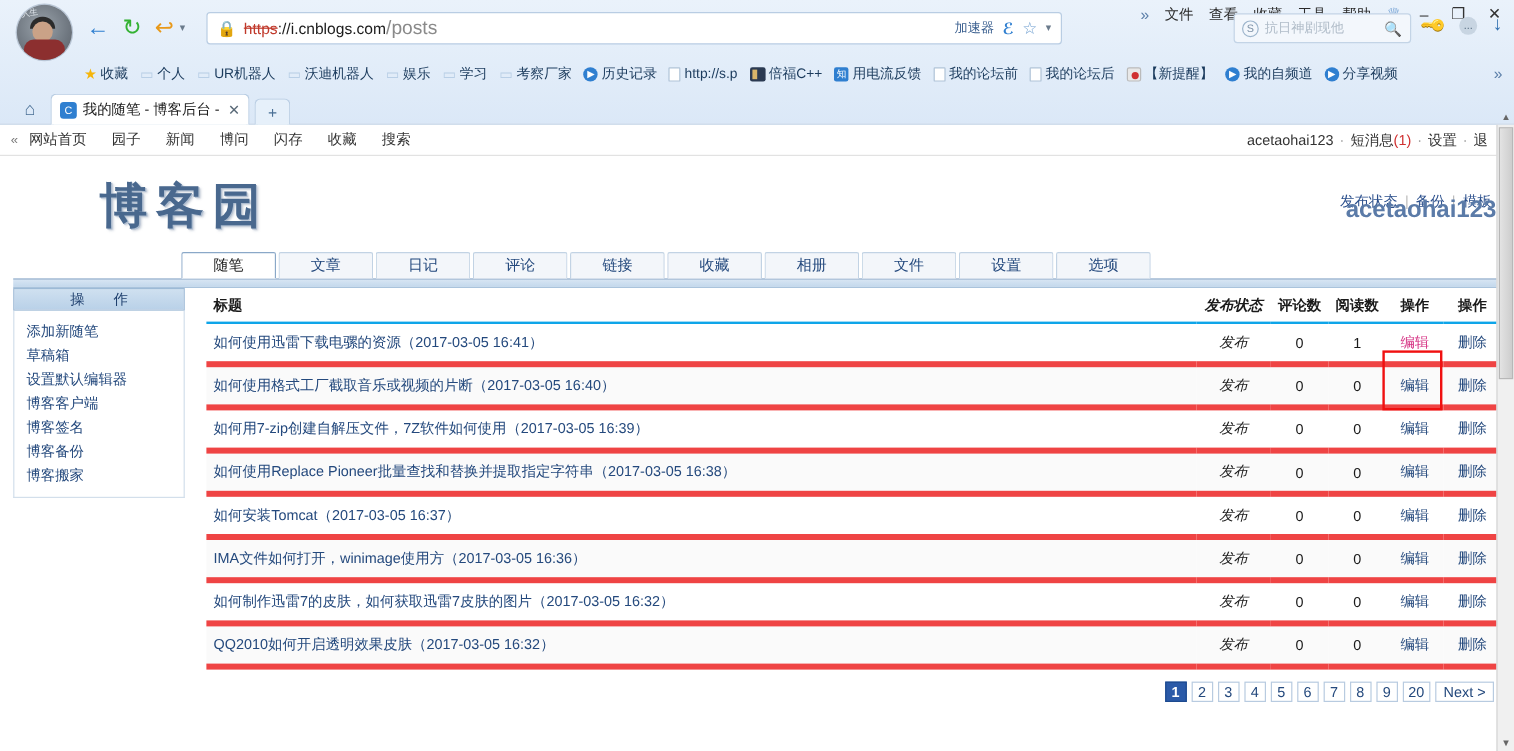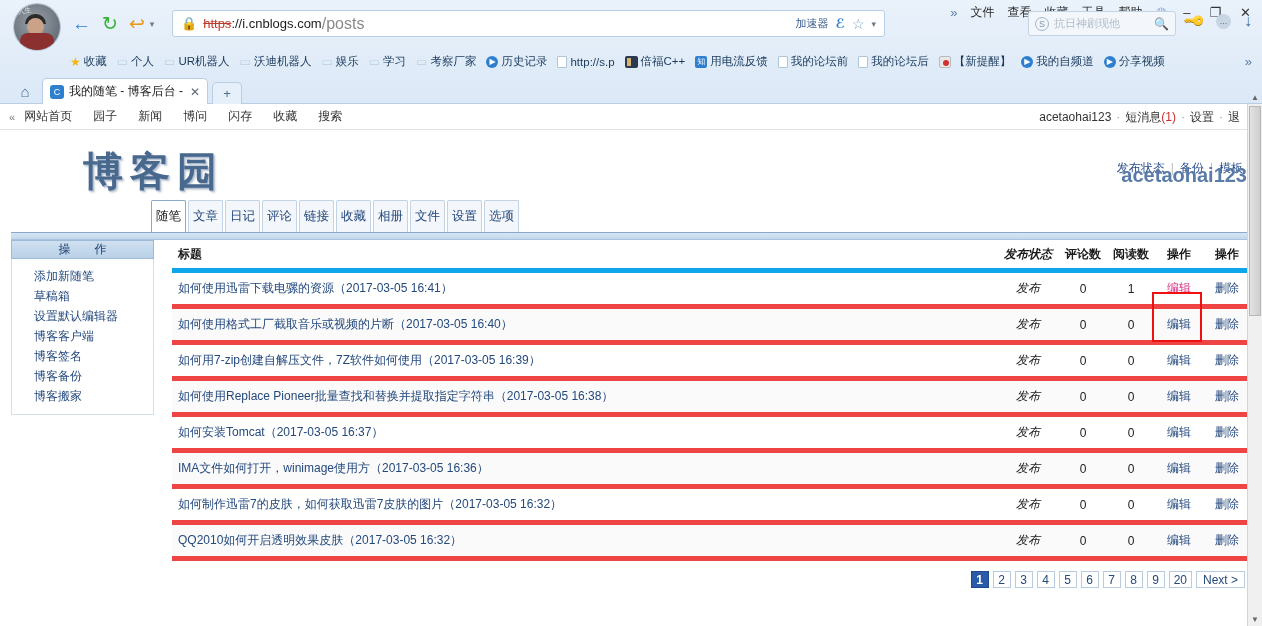--- a/index.html
+++ b/index.html
@@ -206,21 +206,21 @@
     position: absolute; right: 4px; top: 34px;
     font-size: 20px; font-weight: bold; color: #5b7ba8;
     font-family: "Liberation Sans", sans-serif;
   }
 
   .tabs {
     position: relative; height: 24px; margin-left: 140px;
     display: flex; align-items: flex-end; gap: 2px;
   }
   .ptab {
-    height: 32px; padding: 0 4px; font-size: 12.5px; color: #24497d;
+    height: 22px; padding: 0 26px; font-size: 12.5px; color: #24497d;
     background: #f3f6fa; border: 1px solid #c2d3e4; border-bottom: none;
     border-radius: 2px 2px 0 0; display: flex; align-items: center;
   }
   .ptab.active { background: #fff; color: #1a1a1a; border-color: #8aa8c8; font-weight: normal; }
   .blue-bar {
     height: 8px; background: linear-gradient(#d7e5f3, #c3d8ec);
     border-top: 1px solid #8aa8c8; border-bottom: 1px solid #a9c3dc;
   }
 
   .body-row { display: flex; }
@@ -232,28 +232,27 @@
     display: flex; align-items: center; justify-content: center;
     letter-spacing: 6px; padding-left: 6px;
   }
   .panel-bd {
     border: 1px solid #d3dfeb; border-top: none; background: #fff;
     padding: 7px 0 8px 10px;
   }
   .panel-bd a {
     display: block; color: #24497d; font-size: 12px; text-decoration: none;
     line-height: 20px;
-    margin-left: 12px;
   }
 
   .main { flex: 1; padding: 0 0 0 18px; }
   table.posts { width: 100%; border-collapse: collapse; font-size: 12px; }
   table.posts th {
     font-weight: bold; color: #1a1a1a; font-size: 12px;
-    border-bottom: 5px solid #0ea5e9; padding: 6px 4px 5px 4px; text-align: center;
+    border-bottom: 2px solid #0ea5e9; padding: 6px 4px 5px 4px; text-align: center;
     white-space: nowrap;
   }
   table.posts th.ttl { text-align: left; padding-left: 6px; }
   table.posts td {
     padding: 7px 4px; border-bottom: 5px solid #ef4444; color: #1a1a1a;
     text-align: center; white-space: nowrap;
   }
   table.posts td.ttl { text-align: left; padding-left: 6px; }
   table.posts tr:nth-child(even) td { background: #fafafa; }
   table.posts a { color: #24497d; text-decoration: none; }

